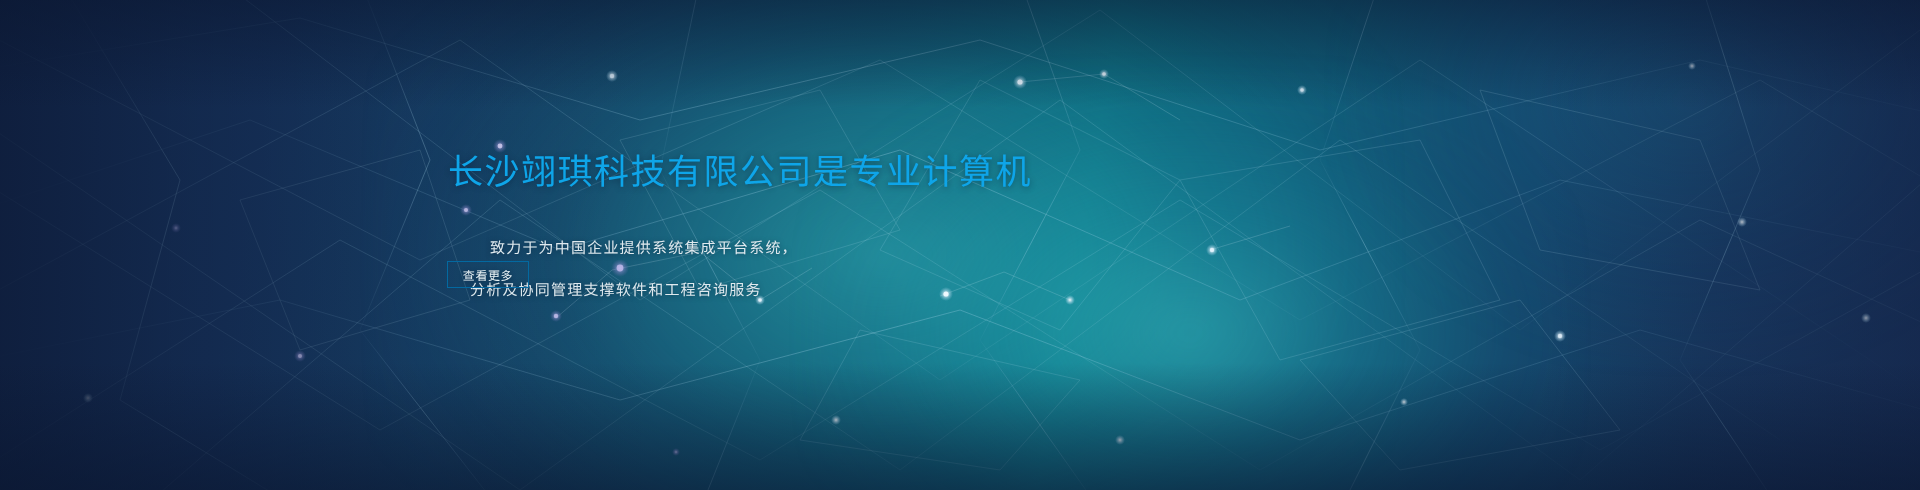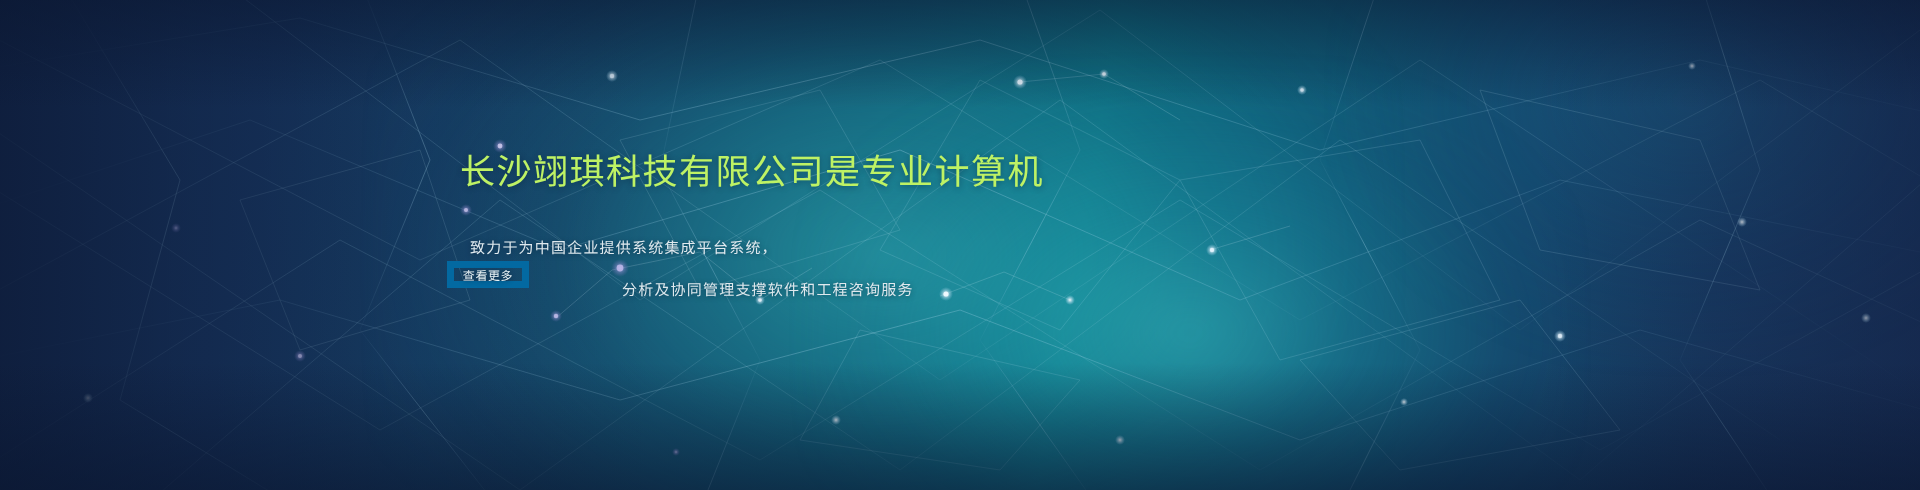--- a/index.html
+++ b/index.html
@@ -112,23 +112,23 @@
   .content {
     position: absolute;
     left: 0;
     top: 0;
     width: 1920px;
     height: 490px;
   }
 
   .headline {
     position: absolute;
-    left: 460px;
+    left: 448px;
     top: 126px;
-    color: #bef264;
+    color: #0ea5e9;
     font-size: 35px;
     line-height: 45px;
     letter-spacing: 1.5px;
     font-weight: 400;
     text-shadow: 0 1px 6px rgba(6, 24, 48, 0.45);
     white-space: nowrap;
   }
   .headline .hl-line { display: block; }
 
   .subtitle {
@@ -136,34 +136,33 @@
     left: 470px;
     top: 212px;
     color: #dfe9ee;
     font-size: 15px;
     line-height: 42px;
     letter-spacing: 1.2px;
     font-weight: 400;
     text-shadow: 0 1px 5px rgba(6, 24, 48, 0.5);
     white-space: nowrap;
   }
-  .sub-line-1 { display: block; }
+  .sub-line-1 { display: block; margin-left: 20px; }
   .sub-line-2 {
     display: block;
-    margin-left: 152px;
   }
 
   .more-button {
     position: absolute;
     left: 447px;
     top: 261px;
     width: 82px;
     height: 27px;
     box-sizing: border-box;
-    border: 7px solid #0369a1;
+    border: 1px solid #0369a1;
     background: transparent;
     color: #e9f3f6;
     font-size: 12px;
     letter-spacing: 0.6px;
     font-family: "Liberation Sans", "DejaVu Sans", sans-serif;
     display: flex;
     align-items: center;
     justify-content: center;
     cursor: pointer;
     text-shadow: 0 1px 4px rgba(6, 24, 48, 0.5);

